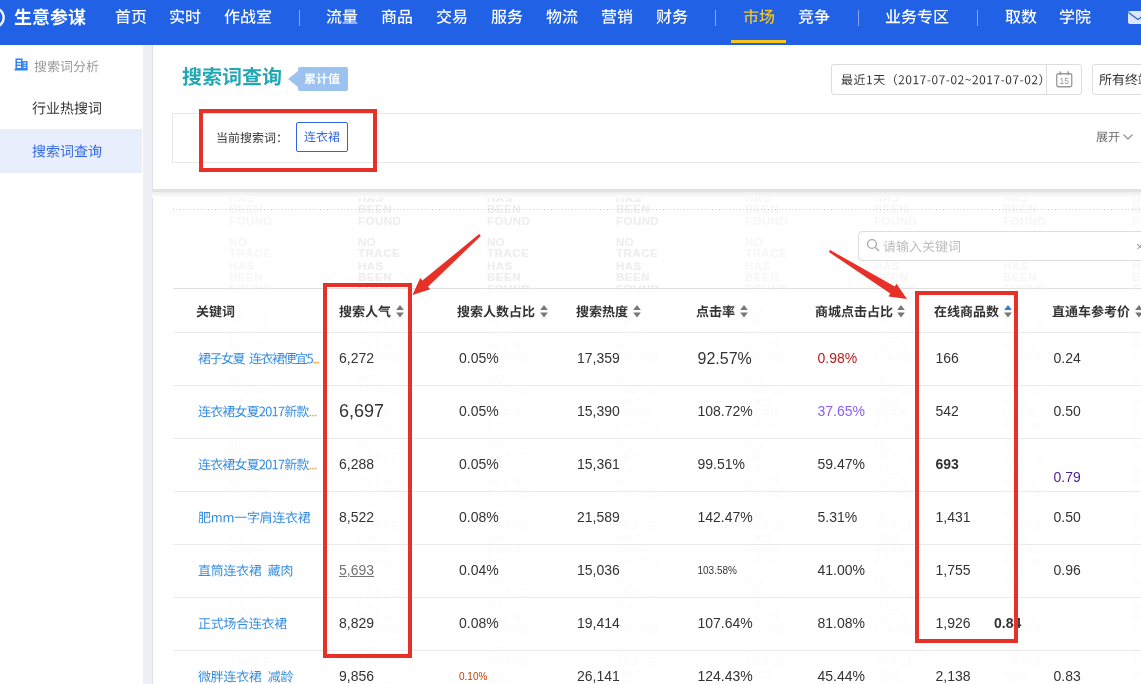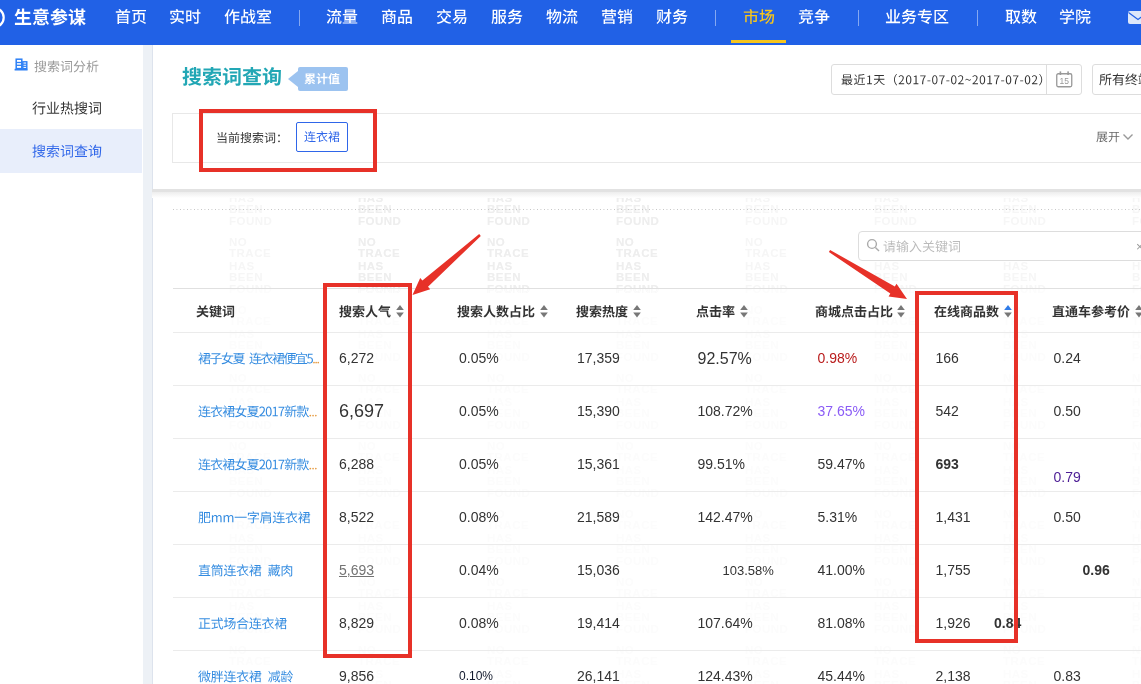--- a/index.html
+++ b/index.html
@@ -281,39 +281,39 @@
 <div style="position:absolute;left:697.5px;top:509.2px;font-size:14px;color:#333;font-weight:normal;letter-spacing:0;line-height:17px;">142.47%</div>
 <div style="position:absolute;left:817.5px;top:509.2px;font-size:14px;color:#333;font-weight:normal;letter-spacing:0;line-height:17px;">5.31%</div>
 <div style="position:absolute;left:935.5px;top:509.2px;font-size:14px;color:#333;font-weight:normal;letter-spacing:0;line-height:17px;">1,431</div>
 <div style="position:absolute;left:1053.5px;top:509.2px;font-size:14px;color:#333;font-weight:normal;letter-spacing:0;line-height:17px;">0.50</div>
 <svg class="abs" style="left:197.5px;top:560.6px;z-index:3;overflow:visible" width="97" height="22" viewBox="0 0 97 22">
     <path transform="translate(0,14.30)" d="M2.5 -7.9V-0.3H0.6V0.6H12.4V-0.3H10.6V-7.9H6.5L6.7 -8.9H12.0V-9.8H6.8L7.0 -10.8L5.9 -10.9L5.8 -9.8H1.0V-8.9H5.7L5.5 -7.9ZM3.4 -5.2H9.6V-4.1H3.4ZM3.4 -5.9V-7.0H9.6V-5.9ZM3.4 -3.4H9.6V-2.3H3.4ZM3.4 -0.3V-1.5H9.6V-0.3Z M16.3 -5.6V-4.9H22.3V-5.6ZM20.2 -11.0C19.8 -9.8 19.1 -8.6 18.3 -7.9C18.5 -7.8 18.8 -7.6 19.0 -7.4H14.4V1.1H15.3V-6.6H23.2V-0.1C23.2 0.1 23.2 0.1 22.9 0.1C22.7 0.1 22.0 0.1 21.2 0.1C21.3 0.4 21.5 0.8 21.6 1.0C22.6 1.0 23.3 1.0 23.7 0.9C24.1 0.7 24.2 0.4 24.2 -0.1V-7.4H19.2C19.6 -7.9 20.0 -8.4 20.3 -8.9H21.2C21.6 -8.4 22.0 -7.9 22.2 -7.4L23.1 -7.8C22.9 -8.1 22.6 -8.6 22.3 -8.9H24.9V-9.8H20.8C20.9 -10.1 21.0 -10.4 21.1 -10.8ZM16.8 -3.8V0.1H17.7V-0.7H21.7V-3.8ZM17.7 -3.1H20.8V-1.4H17.7ZM15.1 -11.0C14.7 -9.7 14.0 -8.4 13.2 -7.6C13.4 -7.5 13.8 -7.2 14.0 -7.1C14.4 -7.6 14.9 -8.2 15.3 -8.9H15.7C16.0 -8.4 16.4 -7.9 16.5 -7.4L17.3 -7.8C17.2 -8.1 17.0 -8.5 16.7 -8.9H19.1V-9.8H15.7C15.8 -10.1 15.9 -10.4 16.1 -10.7Z M26.5 -10.3C27.1 -9.6 27.9 -8.6 28.3 -7.9L29.1 -8.5C28.7 -9.1 27.9 -10.1 27.2 -10.8ZM28.6 -6.5H26.0V-5.6H27.7V-1.5C27.1 -1.3 26.5 -0.7 25.8 0.1L26.5 1.1C27.1 0.2 27.7 -0.7 28.1 -0.7C28.4 -0.7 28.8 -0.2 29.4 0.2C30.3 0.8 31.4 0.9 33.1 0.9C34.4 0.9 36.8 0.8 37.8 0.8C37.8 0.5 37.9 -0.1 38.1 -0.3C36.7 -0.2 34.8 -0.1 33.1 -0.1C31.6 -0.1 30.5 -0.2 29.6 -0.7C29.2 -1.0 28.9 -1.3 28.6 -1.4ZM30.3 -5.3C30.4 -5.4 30.9 -5.5 31.5 -5.5H33.5V-3.7H29.5V-2.8H33.5V-0.4H34.5V-2.8H37.6V-3.7H34.5V-5.5H37.0L37.0 -6.4H34.5V-8.0H33.5V-6.4H31.4C31.7 -7.1 32.1 -7.9 32.5 -8.7H37.4V-9.6H32.8L33.2 -10.6L32.2 -10.9C32.1 -10.5 31.9 -10.0 31.8 -9.6H29.6V-8.7H31.4C31.1 -8.0 30.8 -7.3 30.7 -7.1C30.4 -6.6 30.2 -6.3 30.0 -6.3C30.1 -6.0 30.2 -5.5 30.3 -5.3Z M43.7 -10.7C44.0 -10.1 44.4 -9.3 44.5 -8.8H38.9V-7.9H43.7C42.5 -6.3 40.6 -4.8 38.5 -3.9C38.7 -3.7 39.0 -3.3 39.1 -3.1C39.9 -3.5 40.7 -3.9 41.5 -4.5V-0.9C41.5 -0.3 41.0 0.1 40.8 0.2C40.9 0.4 41.2 0.8 41.3 1.0C41.6 0.8 42.1 0.6 46.2 -0.7C46.2 -0.9 46.0 -1.3 46.0 -1.6L42.5 -0.5V-5.2C43.3 -5.9 44.0 -6.7 44.6 -7.5C45.3 -3.9 46.6 -1.4 50.0 0.7C50.1 0.4 50.4 0.1 50.7 -0.1C49.0 -1.1 47.9 -2.2 47.1 -3.4C48.0 -4.2 49.2 -5.2 50.0 -6.2L49.2 -6.8C48.5 -6.0 47.5 -5.0 46.6 -4.2C46.1 -5.3 45.7 -6.5 45.5 -7.9H50.3V-8.8H44.7L45.5 -9.1C45.4 -9.6 45.0 -10.4 44.7 -11.0Z M52.5 -10.5C52.9 -10.0 53.4 -9.3 53.6 -8.8L54.4 -9.3C54.2 -9.7 53.7 -10.4 53.3 -10.9ZM56.5 -10.2V-9.4H58.5C58.5 -8.9 58.5 -8.5 58.4 -8.0H55.9V-7.1H58.3C58.2 -6.6 58.1 -6.2 57.9 -5.7H56.4V-4.9H57.7C57.2 -3.5 56.4 -2.4 55.2 -1.6C55.4 -1.4 55.8 -1.0 55.9 -0.9C56.4 -1.3 56.9 -1.8 57.3 -2.3V1.0H58.2V0.4H61.7V1.0H62.7V-3.6H58.1C58.3 -4.0 58.5 -4.4 58.6 -4.9H62.4V-7.1H63.3V-8.0H62.4V-10.2ZM58.2 -0.4V-2.7H61.7V-0.4ZM61.5 -7.1V-5.7H58.9C59.0 -6.2 59.1 -6.6 59.2 -7.1ZM61.5 -8.0H59.3C59.4 -8.5 59.4 -8.9 59.4 -9.4H61.5ZM55.4 -6.2C55.2 -5.8 54.8 -5.3 54.5 -4.9L54.1 -5.3C54.7 -6.3 55.2 -7.3 55.5 -8.3L55.0 -8.7L54.8 -8.6H51.5V-7.7H54.4C53.7 -5.9 52.4 -4.2 51.2 -3.2C51.4 -3.0 51.6 -2.6 51.7 -2.3C52.2 -2.7 52.6 -3.2 53.1 -3.8V1.0H54.0V-4.3C54.4 -3.7 55.0 -3.0 55.2 -2.6L55.8 -3.2L54.9 -4.4C55.3 -4.8 55.7 -5.3 56.0 -5.8Z M80.5 -6.1C80.3 -5.0 80.0 -4.0 79.6 -3.0C79.4 -4.1 79.3 -5.4 79.2 -6.9H82.1V-7.8H81.2L81.6 -8.0C81.3 -8.4 80.8 -8.8 80.3 -9.0L79.7 -8.6C80.1 -8.4 80.5 -8.1 80.8 -7.8H79.2L79.2 -8.6H78.8V-9.2H81.9V-10.0H78.8V-10.9H77.8V-10.0H74.5V-10.9H73.6V-10.0H70.5V-9.2H73.6V-8.3H74.5V-9.2H77.8V-8.2H78.3L78.3 -7.8H72.7V-5.5H71.6V-7.7H70.8V-4.3H71.6V-4.7H72.7V-4.2V-3.6H70.2V-2.8H71.0V-2.2C71.0 -1.4 70.8 -0.2 70.1 0.6C70.3 0.7 70.6 0.9 70.8 1.0C71.6 0.1 71.7 -1.2 71.7 -2.2V-2.8H72.6C72.5 -1.6 72.4 -0.3 71.8 0.7C72.0 0.7 72.4 0.9 72.5 1.1C73.4 -0.4 73.5 -2.6 73.5 -4.2V-6.9H78.3C78.4 -4.9 78.7 -3.2 79.0 -1.9C78.7 -1.5 78.4 -1.1 78.2 -0.8V-1.1H76.7V-2.1H78.0V-4.5H76.7V-5.4H78.0V-6.1H74.2V0.3H74.9V-0.5H77.9C77.5 -0.1 77.2 0.2 76.8 0.5C77.0 0.6 77.3 0.9 77.5 1.1C78.2 0.5 78.8 -0.1 79.3 -0.8C79.7 0.4 80.3 1.1 81.0 1.1C81.8 1.1 82.1 0.7 82.3 -1.0C82.0 -1.1 81.8 -1.3 81.6 -1.4C81.5 -0.2 81.4 0.2 81.1 0.2C80.7 0.2 80.2 -0.4 79.9 -1.7C80.6 -2.9 81.1 -4.3 81.4 -6.0ZM76.0 -1.1H74.9V-2.1H76.0ZM76.0 -4.5H74.9V-5.4H76.0ZM74.9 -3.9H77.3V-2.7H74.9Z M83.6 -9.0V1.0H84.6V-8.0H88.2C87.7 -6.7 86.9 -5.7 85.2 -5.1C85.4 -4.9 85.7 -4.6 85.8 -4.3C87.2 -4.9 88.1 -5.7 88.7 -6.7C89.8 -6.0 91.2 -5.1 91.9 -4.5L92.5 -5.3C91.8 -5.9 90.3 -6.9 89.0 -7.5L89.2 -8.0H93.2V-0.2C93.2 0.0 93.1 0.1 92.9 0.1C92.7 0.1 91.9 0.1 91.0 0.1C91.1 0.4 91.3 0.8 91.3 1.1C92.4 1.1 93.2 1.1 93.6 0.9C94.0 0.7 94.2 0.4 94.2 -0.2V-9.0H89.4C89.5 -9.6 89.6 -10.2 89.6 -10.9H88.6C88.6 -10.2 88.5 -9.6 88.4 -9.0ZM88.5 -5.3C88.2 -3.7 87.5 -2.1 85.1 -1.3C85.3 -1.1 85.6 -0.8 85.7 -0.6C87.2 -1.1 88.1 -2.0 88.7 -3.0C89.8 -2.2 91.1 -1.2 91.7 -0.6L92.4 -1.3C91.7 -2.0 90.3 -3.1 89.1 -3.8C89.3 -4.3 89.4 -4.8 89.5 -5.3Z" fill="#338be0"></path>
   </svg>
 <div style="position:absolute;left:339px;top:562.2px;font-size:14px;color:#737373;font-weight:normal;letter-spacing:0;line-height:17px;text-decoration:underline;">5,693</div>
 <div style="position:absolute;left:459px;top:562.2px;font-size:14px;color:#333;font-weight:normal;letter-spacing:0;line-height:17px;">0.04%</div>
 <div style="position:absolute;left:577px;top:562.2px;font-size:14px;color:#333;font-weight:normal;letter-spacing:0;line-height:17px;">15,036</div>
-<div style="position:absolute;left:697.5px;top:562.2px;font-size:13px;color:#333;font-weight:normal;letter-spacing:0;line-height:17px;margin-left:25px;">103.58%</div>
+<div style="position:absolute;left:697.5px;top:562.2px;font-size:10px;color:#333;font-weight:normal;letter-spacing:0;line-height:17px;">103.58%</div>
 <div style="position:absolute;left:817.5px;top:562.2px;font-size:14px;color:#333;font-weight:normal;letter-spacing:0;line-height:17px;">41.00%</div>
 <div style="position:absolute;left:935.5px;top:562.2px;font-size:14px;color:#333;font-weight:normal;letter-spacing:0;line-height:17px;">1,755</div>
-<div style="position:absolute;left:1053.5px;top:562.2px;font-size:14px;color:#333;font-weight:bold;letter-spacing:0;line-height:17px;margin-left:29px;">0.96</div>
+<div style="position:absolute;left:1053.5px;top:562.2px;font-size:14px;color:#333;font-weight:normal;letter-spacing:0;line-height:17px;">0.96</div>
 <svg class="abs" style="left:197.5px;top:613.6px;z-index:3;overflow:visible" width="90" height="22" viewBox="0 0 90 22">
     <path transform="translate(0,14.30)" d="M2.4 -6.6V-0.5H0.7V0.5H12.3V-0.5H7.3V-4.6H11.4V-5.5H7.3V-9.0H11.9V-10.0H1.2V-9.0H6.3V-0.5H3.4V-6.6Z M21.9 -10.3C22.6 -9.8 23.4 -9.1 23.8 -8.6L24.5 -9.3C24.1 -9.7 23.2 -10.4 22.6 -10.8ZM20.0 -10.9C20.0 -10.1 20.1 -9.3 20.1 -8.5H13.4V-7.5H20.2C20.5 -2.7 21.6 1.1 23.7 1.1C24.7 1.1 25.1 0.4 25.3 -1.9C25.0 -2.0 24.6 -2.2 24.4 -2.4C24.3 -0.7 24.2 0.1 23.8 0.1C22.5 0.1 21.5 -3.1 21.2 -7.5H25.0V-8.5H21.1C21.1 -9.3 21.1 -10.0 21.1 -10.9ZM13.5 -0.3 13.8 0.7C15.4 0.3 17.8 -0.3 20.0 -0.8L20.0 -1.7L17.2 -1.1V-4.7H19.6V-5.6H13.9V-4.7H16.2V-0.9Z M30.7 -5.6C30.9 -5.7 31.3 -5.8 31.9 -5.8H32.8C32.3 -4.4 31.3 -3.2 30.1 -2.4L30.0 -3.2L28.6 -2.6V-6.8H30.0V-7.7H28.6V-10.8H27.6V-7.7H26.0V-6.8H27.6V-2.3C27.0 -2.1 26.4 -1.8 25.9 -1.7L26.2 -0.7C27.3 -1.1 28.8 -1.7 30.1 -2.3L30.1 -2.4C30.3 -2.2 30.7 -2.0 30.8 -1.8C32.1 -2.7 33.1 -4.1 33.7 -5.8H34.8C34.0 -3.0 32.5 -0.9 30.3 0.5C30.5 0.6 30.9 0.9 31.1 1.0C33.3 -0.4 34.8 -2.7 35.7 -5.8H36.6C36.4 -2.0 36.1 -0.5 35.8 -0.1C35.6 0.0 35.5 0.1 35.3 0.1C35.1 0.1 34.6 0.1 34.0 0.0C34.2 0.3 34.3 0.7 34.3 0.9C34.9 0.9 35.4 1.0 35.7 0.9C36.1 0.9 36.3 0.8 36.6 0.5C37.0 -0.1 37.3 -1.7 37.6 -6.2C37.6 -6.4 37.6 -6.7 37.6 -6.7H32.4C33.7 -7.5 35.0 -8.6 36.4 -9.8L35.7 -10.4L35.5 -10.3H30.3V-9.4H34.5C33.3 -8.4 32.1 -7.5 31.6 -7.2C31.1 -6.9 30.7 -6.6 30.3 -6.6C30.5 -6.3 30.7 -5.9 30.7 -5.6Z M44.8 -11.0C43.5 -8.9 41.1 -7.2 38.6 -6.2C38.9 -6.0 39.2 -5.6 39.3 -5.4C40.0 -5.7 40.7 -6.0 41.3 -6.4V-5.8H47.9V-6.6C48.6 -6.2 49.3 -5.8 50.0 -5.5C50.2 -5.8 50.4 -6.1 50.7 -6.4C48.6 -7.2 46.8 -8.3 45.3 -9.9L45.7 -10.5ZM41.7 -6.7C42.8 -7.4 43.8 -8.3 44.7 -9.2C45.7 -8.2 46.7 -7.4 47.8 -6.7ZM40.6 -4.2V1.0H41.6V0.3H47.7V1.0H48.7V-4.2ZM41.6 -0.6V-3.3H47.7V-0.6Z M51.9 -10.3C52.5 -9.6 53.3 -8.6 53.7 -7.9L54.5 -8.5C54.1 -9.1 53.3 -10.1 52.6 -10.8ZM54.0 -6.5H51.4V-5.6H53.1V-1.5C52.5 -1.3 51.9 -0.7 51.2 0.1L51.9 1.1C52.5 0.2 53.1 -0.7 53.5 -0.7C53.8 -0.7 54.2 -0.2 54.8 0.2C55.7 0.8 56.8 0.9 58.5 0.9C59.8 0.9 62.2 0.8 63.1 0.8C63.2 0.5 63.3 -0.1 63.5 -0.3C62.1 -0.2 60.2 -0.1 58.5 -0.1C57.0 -0.1 55.9 -0.2 55.0 -0.7C54.6 -1.0 54.3 -1.3 54.0 -1.4ZM55.7 -5.3C55.8 -5.4 56.3 -5.5 56.9 -5.5H58.9V-3.7H54.9V-2.8H58.9V-0.4H59.9V-2.8H63.0V-3.7H59.9V-5.5H62.4L62.4 -6.4H59.9V-8.0H58.9V-6.4H56.8C57.1 -7.1 57.5 -7.9 57.9 -8.7H62.8V-9.6H58.2L58.6 -10.6L57.6 -10.9C57.5 -10.5 57.3 -10.0 57.2 -9.6H55.0V-8.7H56.8C56.5 -8.0 56.2 -7.3 56.1 -7.1C55.8 -6.6 55.6 -6.3 55.4 -6.3C55.5 -6.0 55.6 -5.5 55.7 -5.3Z M69.1 -10.7C69.4 -10.1 69.8 -9.3 69.9 -8.8H64.3V-7.9H69.1C67.9 -6.3 66.0 -4.8 63.9 -3.9C64.1 -3.7 64.4 -3.3 64.5 -3.1C65.3 -3.5 66.1 -3.9 66.9 -4.5V-0.9C66.9 -0.3 66.4 0.1 66.2 0.2C66.3 0.4 66.6 0.8 66.7 1.0C67.0 0.8 67.5 0.6 71.6 -0.7C71.6 -0.9 71.4 -1.3 71.4 -1.6L67.9 -0.5V-5.2C68.7 -5.9 69.4 -6.7 70.0 -7.5C70.7 -3.9 72.0 -1.4 75.4 0.7C75.5 0.4 75.8 0.1 76.1 -0.1C74.4 -1.1 73.3 -2.2 72.5 -3.4C73.4 -4.2 74.6 -5.2 75.4 -6.2L74.6 -6.8C73.9 -6.0 72.9 -5.0 72.0 -4.2C71.5 -5.3 71.1 -6.5 70.9 -7.9H75.7V-8.8H70.1L70.9 -9.1C70.8 -9.6 70.4 -10.4 70.1 -11.0Z M77.9 -10.5C78.3 -10.0 78.8 -9.3 79.0 -8.8L79.8 -9.3C79.6 -9.7 79.1 -10.4 78.7 -10.9ZM81.9 -10.2V-9.4H83.9C83.9 -8.9 83.9 -8.5 83.8 -8.0H81.3V-7.1H83.7C83.6 -6.6 83.5 -6.2 83.4 -5.7H81.8V-4.9H83.1C82.6 -3.5 81.8 -2.4 80.6 -1.6C80.8 -1.4 81.2 -1.0 81.3 -0.9C81.8 -1.3 82.3 -1.8 82.7 -2.3V1.0H83.6V0.4H87.1V1.0H88.1V-3.6H83.5C83.7 -4.0 83.9 -4.4 84.0 -4.9H87.8V-7.1H88.7V-8.0H87.8V-10.2ZM83.6 -0.4V-2.7H87.1V-0.4ZM86.9 -7.1V-5.7H84.3C84.4 -6.2 84.5 -6.6 84.6 -7.1ZM86.9 -8.0H84.7C84.8 -8.5 84.8 -8.9 84.8 -9.4H86.9ZM80.8 -6.2C80.6 -5.8 80.2 -5.3 79.9 -4.9L79.5 -5.3C80.1 -6.3 80.6 -7.3 80.9 -8.3L80.4 -8.7L80.2 -8.6H76.9V-7.7H79.8C79.1 -5.9 77.8 -4.2 76.6 -3.2C76.8 -3.0 77.0 -2.6 77.1 -2.3C77.6 -2.7 78.0 -3.2 78.5 -3.8V1.0H79.4V-4.3C79.8 -3.7 80.4 -3.0 80.6 -2.6L81.2 -3.2L80.3 -4.4C80.7 -4.8 81.1 -5.3 81.4 -5.8Z" fill="#338be0"></path>
   </svg>
 <div style="position:absolute;left:339px;top:615.2px;font-size:14px;color:#333;font-weight:normal;letter-spacing:0;line-height:17px;">8,829</div>
 <div style="position:absolute;left:459px;top:615.2px;font-size:14px;color:#333;font-weight:normal;letter-spacing:0;line-height:17px;">0.08%</div>
 <div style="position:absolute;left:577px;top:615.2px;font-size:14px;color:#333;font-weight:normal;letter-spacing:0;line-height:17px;">19,414</div>
 <div style="position:absolute;left:697.5px;top:615.2px;font-size:14px;color:#333;font-weight:normal;letter-spacing:0;line-height:17px;">107.64%</div>
 <div style="position:absolute;left:817.5px;top:615.2px;font-size:14px;color:#333;font-weight:normal;letter-spacing:0;line-height:17px;">81.08%</div>
 <div style="position:absolute;left:935.5px;top:615.2px;font-size:14px;color:#333;font-weight:normal;letter-spacing:0;line-height:17px;">1,926</div>
 <div style="position:absolute;left:994px;top:615.2px;font-size:14px;color:#333;font-weight:bold;letter-spacing:0;line-height:17px;">0.84</div>
 <svg class="abs" style="left:197.5px;top:666.6px;z-index:3;overflow:visible" width="97" height="22" viewBox="0 0 97 22">
     <path transform="translate(0,14.30)" d="M2.6 -10.9C2.1 -10.1 1.2 -9.0 0.4 -8.3C0.5 -8.2 0.8 -7.8 0.9 -7.6C1.8 -8.4 2.8 -9.5 3.5 -10.6ZM4.3 -4.1V-2.6C4.3 -1.7 4.1 -0.5 3.3 0.4C3.5 0.5 3.8 0.8 3.9 1.0C4.9 -0.0 5.1 -1.5 5.1 -2.6V-3.4H6.8V-1.9C6.8 -1.3 6.6 -1.1 6.4 -1.0C6.6 -0.8 6.7 -0.4 6.8 -0.2C7.0 -0.4 7.3 -0.7 8.8 -1.7C8.8 -1.9 8.6 -2.2 8.6 -2.5L7.6 -1.8V-4.1ZM9.6 -7.4H11.2C11.0 -5.8 10.7 -4.4 10.2 -3.2C9.9 -4.3 9.6 -5.6 9.5 -6.9ZM3.7 -5.8V-5.0H8.0V-5.1C8.2 -4.9 8.4 -4.7 8.5 -4.5C8.7 -4.8 8.8 -5.1 8.9 -5.4C9.2 -4.3 9.4 -3.2 9.8 -2.2C9.2 -1.1 8.4 -0.3 7.4 0.4C7.6 0.5 7.9 0.9 8.0 1.1C8.9 0.4 9.6 -0.3 10.2 -1.2C10.6 -0.3 11.2 0.5 11.9 1.0C12.1 0.8 12.4 0.4 12.6 0.2C11.8 -0.3 11.2 -1.1 10.7 -2.1C11.4 -3.6 11.8 -5.3 12.0 -7.4H12.5V-8.2H9.8C9.9 -9.0 10.1 -9.9 10.2 -10.8L9.3 -10.9C9.1 -8.9 8.7 -6.9 8.0 -5.6V-5.8ZM3.9 -9.9V-6.7H8.0V-9.9H7.3V-7.6H6.4V-10.9H5.6V-7.6H4.6V-9.9ZM2.8 -8.3C2.2 -6.9 1.2 -5.6 0.2 -4.6C0.4 -4.4 0.7 -4.0 0.8 -3.8C1.2 -4.2 1.5 -4.6 1.9 -5.1V1.0H2.8V-6.4C3.1 -6.9 3.5 -7.5 3.7 -8.0Z M18.2 -9.9C18.7 -9.0 19.2 -7.8 19.3 -7.1L20.2 -7.4C20.0 -8.2 19.5 -9.3 19.0 -10.2ZM23.7 -10.3C23.4 -9.5 22.9 -8.2 22.5 -7.4L23.3 -7.1C23.7 -7.9 24.3 -9.0 24.7 -10.0ZM20.9 -10.9V-6.7H18.2V-5.8H20.9V-3.6H17.8V-2.7H20.9V1.0H21.9V-2.7H25.2V-3.6H21.9V-5.8H24.7V-6.7H21.9V-10.9ZM14.0 -10.4V-5.7C14.0 -3.8 13.9 -1.2 13.1 0.6C13.3 0.7 13.7 0.9 13.9 1.1C14.5 -0.2 14.7 -1.8 14.8 -3.3H16.7V-0.1C16.7 0.1 16.6 0.1 16.5 0.2C16.3 0.2 15.8 0.2 15.3 0.1C15.4 0.4 15.5 0.8 15.6 1.1C16.4 1.1 16.9 1.0 17.2 0.9C17.5 0.7 17.6 0.4 17.6 -0.1V-10.4ZM14.9 -9.5H16.7V-7.3H14.9ZM14.9 -6.4H16.7V-4.2H14.9C14.9 -4.7 14.9 -5.3 14.9 -5.7Z M26.5 -10.3C27.1 -9.6 27.9 -8.6 28.3 -7.9L29.1 -8.5C28.7 -9.1 27.9 -10.1 27.2 -10.8ZM28.6 -6.5H26.0V-5.6H27.7V-1.5C27.1 -1.3 26.5 -0.7 25.8 0.1L26.5 1.1C27.1 0.2 27.7 -0.7 28.1 -0.7C28.4 -0.7 28.8 -0.2 29.4 0.2C30.3 0.8 31.4 0.9 33.1 0.9C34.4 0.9 36.8 0.8 37.8 0.8C37.8 0.5 37.9 -0.1 38.1 -0.3C36.7 -0.2 34.8 -0.1 33.1 -0.1C31.6 -0.1 30.5 -0.2 29.6 -0.7C29.2 -1.0 28.9 -1.3 28.6 -1.4ZM30.3 -5.3C30.4 -5.4 30.9 -5.5 31.5 -5.5H33.5V-3.7H29.5V-2.8H33.5V-0.4H34.5V-2.8H37.6V-3.7H34.5V-5.5H37.0L37.0 -6.4H34.5V-8.0H33.5V-6.4H31.4C31.7 -7.1 32.1 -7.9 32.5 -8.7H37.4V-9.6H32.8L33.2 -10.6L32.2 -10.9C32.1 -10.5 31.9 -10.0 31.8 -9.6H29.6V-8.7H31.4C31.1 -8.0 30.8 -7.3 30.7 -7.1C30.4 -6.6 30.2 -6.3 30.0 -6.3C30.1 -6.0 30.2 -5.5 30.3 -5.3Z M43.7 -10.7C44.0 -10.1 44.4 -9.3 44.5 -8.8H38.9V-7.9H43.7C42.5 -6.3 40.6 -4.8 38.5 -3.9C38.7 -3.7 39.0 -3.3 39.1 -3.1C39.9 -3.5 40.7 -3.9 41.5 -4.5V-0.9C41.5 -0.3 41.0 0.1 40.8 0.2C40.9 0.4 41.2 0.8 41.3 1.0C41.6 0.8 42.1 0.6 46.2 -0.7C46.2 -0.9 46.0 -1.3 46.0 -1.6L42.5 -0.5V-5.2C43.3 -5.9 44.0 -6.7 44.6 -7.5C45.3 -3.9 46.6 -1.4 50.0 0.7C50.1 0.4 50.4 0.1 50.7 -0.1C49.0 -1.1 47.9 -2.2 47.1 -3.4C48.0 -4.2 49.2 -5.2 50.0 -6.2L49.2 -6.8C48.5 -6.0 47.5 -5.0 46.6 -4.2C46.1 -5.3 45.7 -6.5 45.5 -7.9H50.3V-8.8H44.7L45.5 -9.1C45.4 -9.6 45.0 -10.4 44.7 -11.0Z M52.5 -10.5C52.9 -10.0 53.4 -9.3 53.6 -8.8L54.4 -9.3C54.2 -9.7 53.7 -10.4 53.3 -10.9ZM56.5 -10.2V-9.4H58.5C58.5 -8.9 58.5 -8.5 58.4 -8.0H55.9V-7.1H58.3C58.2 -6.6 58.1 -6.2 57.9 -5.7H56.4V-4.9H57.7C57.2 -3.5 56.4 -2.4 55.2 -1.6C55.4 -1.4 55.8 -1.0 55.9 -0.9C56.4 -1.3 56.9 -1.8 57.3 -2.3V1.0H58.2V0.4H61.7V1.0H62.7V-3.6H58.1C58.3 -4.0 58.5 -4.4 58.6 -4.9H62.4V-7.1H63.3V-8.0H62.4V-10.2ZM58.2 -0.4V-2.7H61.7V-0.4ZM61.5 -7.1V-5.7H58.9C59.0 -6.2 59.1 -6.6 59.2 -7.1ZM61.5 -8.0H59.3C59.4 -8.5 59.4 -8.9 59.4 -9.4H61.5ZM55.4 -6.2C55.2 -5.8 54.8 -5.3 54.5 -4.9L54.1 -5.3C54.7 -6.3 55.2 -7.3 55.5 -8.3L55.0 -8.7L54.8 -8.6H51.5V-7.7H54.4C53.7 -5.9 52.4 -4.2 51.2 -3.2C51.4 -3.0 51.6 -2.6 51.7 -2.3C52.2 -2.7 52.6 -3.2 53.1 -3.8V1.0H54.0V-4.3C54.4 -3.7 55.0 -3.0 55.2 -2.6L55.8 -3.2L54.9 -4.4C55.3 -4.8 55.7 -5.3 56.0 -5.8Z M79.6 -10.4C80.2 -10.0 80.9 -9.3 81.3 -8.9L81.9 -9.4C81.5 -9.9 80.8 -10.5 80.2 -10.9ZM74.9 -6.9V-6.1H78.2V-6.9ZM70.3 -10.0C71.0 -9.0 71.7 -7.8 71.9 -7.0L72.8 -7.4C72.5 -8.2 71.7 -9.4 71.1 -10.3ZM70.2 -0.0 71.0 0.4C71.6 -0.9 72.3 -2.6 72.8 -4.1L72.0 -4.5C71.5 -2.9 70.7 -1.1 70.2 -0.0ZM75.1 -5.1V-0.7H75.8V-1.5H78.1V-5.1ZM75.8 -4.3H77.4V-2.3H75.8ZM78.4 -10.9 78.4 -8.8H73.5V-5.3C73.5 -3.5 73.4 -1.1 72.2 0.6C72.5 0.7 72.8 0.9 73.0 1.1C74.2 -0.7 74.4 -3.4 74.4 -5.3V-7.9H78.5C78.6 -5.7 78.8 -3.8 79.1 -2.3C78.4 -1.2 77.5 -0.3 76.4 0.4C76.6 0.5 77.0 0.8 77.1 1.0C78.0 0.4 78.7 -0.4 79.4 -1.2C79.8 0.2 80.4 1.0 81.1 1.1C81.6 1.1 82.1 0.5 82.3 -1.6C82.2 -1.7 81.8 -1.9 81.6 -2.1C81.5 -0.8 81.4 -0.0 81.1 -0.0C80.7 -0.1 80.3 -0.9 80.0 -2.2C80.8 -3.4 81.4 -4.9 81.9 -6.7L81.0 -6.9C80.7 -5.6 80.3 -4.4 79.8 -3.4C79.6 -4.7 79.4 -6.2 79.3 -7.9H82.1V-8.8H79.3C79.3 -9.5 79.2 -10.2 79.2 -10.9Z M90.6 -6.9C91.1 -6.4 91.6 -5.7 91.9 -5.3L92.6 -5.7C92.4 -6.1 91.8 -6.8 91.4 -7.2ZM85.7 -5.8C85.5 -4.0 85.2 -2.4 84.3 -1.3C84.5 -1.2 84.8 -0.9 84.9 -0.8C85.3 -1.3 85.6 -2.0 85.9 -2.8C86.3 -2.2 86.6 -1.6 86.8 -1.2L87.4 -1.7C87.1 -2.2 86.6 -3.0 86.1 -3.7C86.3 -4.3 86.4 -5.0 86.5 -5.8ZM91.5 -10.9C90.9 -9.4 89.9 -7.7 88.6 -6.6V-7.0H86.6V-8.5H88.4V-9.3H86.6V-10.9H85.7V-7.0H84.6V-10.2H83.8V-7.0H83.0V-6.2H88.6V-6.3C88.8 -6.1 89.0 -5.9 89.2 -5.7C90.2 -6.7 91.1 -8.0 91.8 -9.3C92.5 -7.9 93.5 -6.6 94.3 -5.8C94.5 -6.0 94.8 -6.3 95.1 -6.5C94.0 -7.3 92.9 -8.8 92.2 -10.2L92.4 -10.7ZM83.4 -5.6V0.4L87.6 0.2V0.8H88.4V-5.7H87.6V-0.6L84.2 -0.4V-5.6ZM89.3 -4.8V-4.0H93.2C92.7 -3.1 92.0 -2.0 91.4 -1.3C91.0 -1.7 90.5 -2.1 90.1 -2.4L89.5 -1.8C90.6 -1.0 92.0 0.3 92.7 1.1L93.3 0.3C93.0 0.0 92.6 -0.4 92.1 -0.7C92.9 -1.7 93.9 -3.2 94.5 -4.5L93.8 -4.9L93.6 -4.8Z" fill="#338be0"></path>
   </svg>
 <div style="position:absolute;left:339px;top:668.2px;font-size:14px;color:#333;font-weight:normal;letter-spacing:0;line-height:17px;">9,856</div>
-<div style="position:absolute;left:459px;top:668.2px;font-size:12px;color:#0f172a;font-weight:normal;letter-spacing:0;line-height:17px;">0.10%</div>
+<div style="position:absolute;left:459px;top:668.2px;font-size:10px;color:#c2410c;font-weight:normal;letter-spacing:0;line-height:17px;">0.10%</div>
 <div style="position:absolute;left:577px;top:668.2px;font-size:14px;color:#333;font-weight:normal;letter-spacing:0;line-height:17px;">26,141</div>
 <div style="position:absolute;left:697.5px;top:668.2px;font-size:14px;color:#333;font-weight:normal;letter-spacing:0;line-height:17px;">124.43%</div>
 <div style="position:absolute;left:817.5px;top:668.2px;font-size:14px;color:#333;font-weight:normal;letter-spacing:0;line-height:17px;">45.44%</div>
 <div style="position:absolute;left:935.5px;top:668.2px;font-size:14px;color:#333;font-weight:normal;letter-spacing:0;line-height:17px;">2,138</div>
 <div style="position:absolute;left:1053.5px;top:668.2px;font-size:14px;color:#333;font-weight:normal;letter-spacing:0;line-height:17px;">0.83</div>
 <div class="abs" style="left:199px;top:109px;width:178px;height:63px;border:4px solid #e73128;z-index:10"></div>
 <div class="abs" style="left:323px;top:283px;width:89px;height:375px;border:4px solid #e73128;z-index:10"></div>
 <div class="abs" style="left:915px;top:291px;width:103px;height:352px;border:4px solid #e73128;z-index:10"></div>
 <svg class="abs" style="left:0;top:0;z-index:11;pointer-events:none" width="1141" height="684">
     <polygon points="479.2,234.1 422.4,280.6 420.2,278.1 412.5,295.0 430.2,289.3 428.0,286.8 480.8,235.9" fill="#e73128"></polygon>

